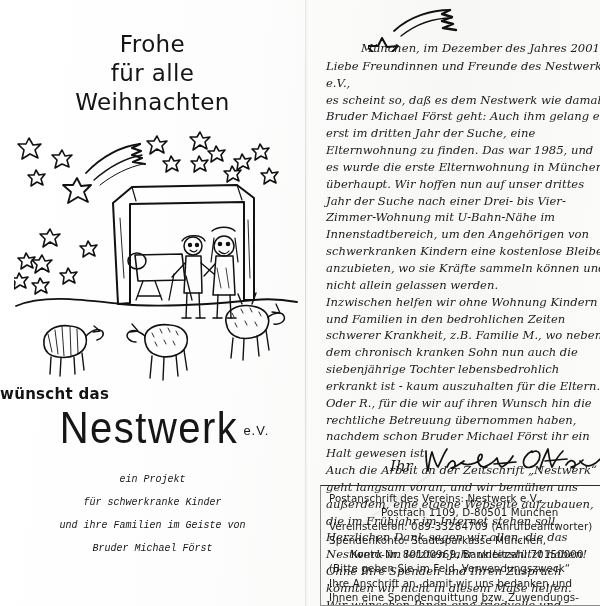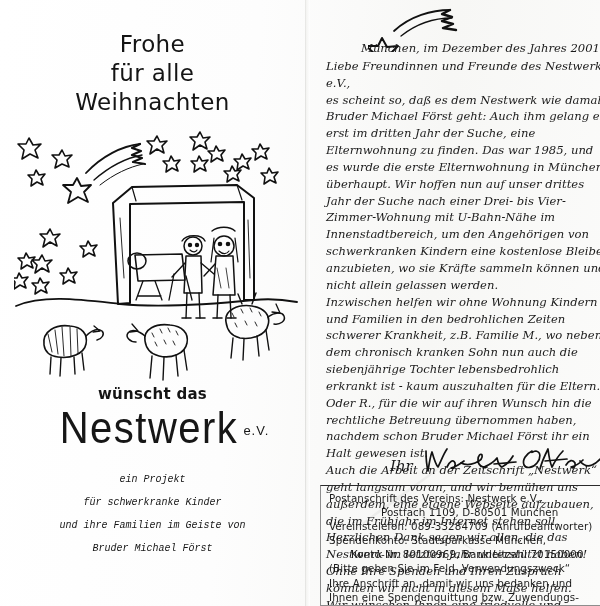--- a/index.html
+++ b/index.html
@@ -44,21 +44,21 @@
   }
   .greeting div{white-space:nowrap;}
 
   .drawing{
     position:absolute;left:14px;top:128px;width:285px;height:255px;
   }
   .drawing svg{display:block;}
 
   .wuenscht{
     position:absolute;left:0;top:385px;width:305px;
-    text-align:center;
+    text-align:left;
     font-family:"DejaVu Sans", sans-serif;
     font-weight:bold;
     font-size:15px;
     color:#141414;
     letter-spacing:.3px;
   }
   .logo{
     position:absolute;left:12px;top:405px;width:305px;
     text-align:center;
   }

